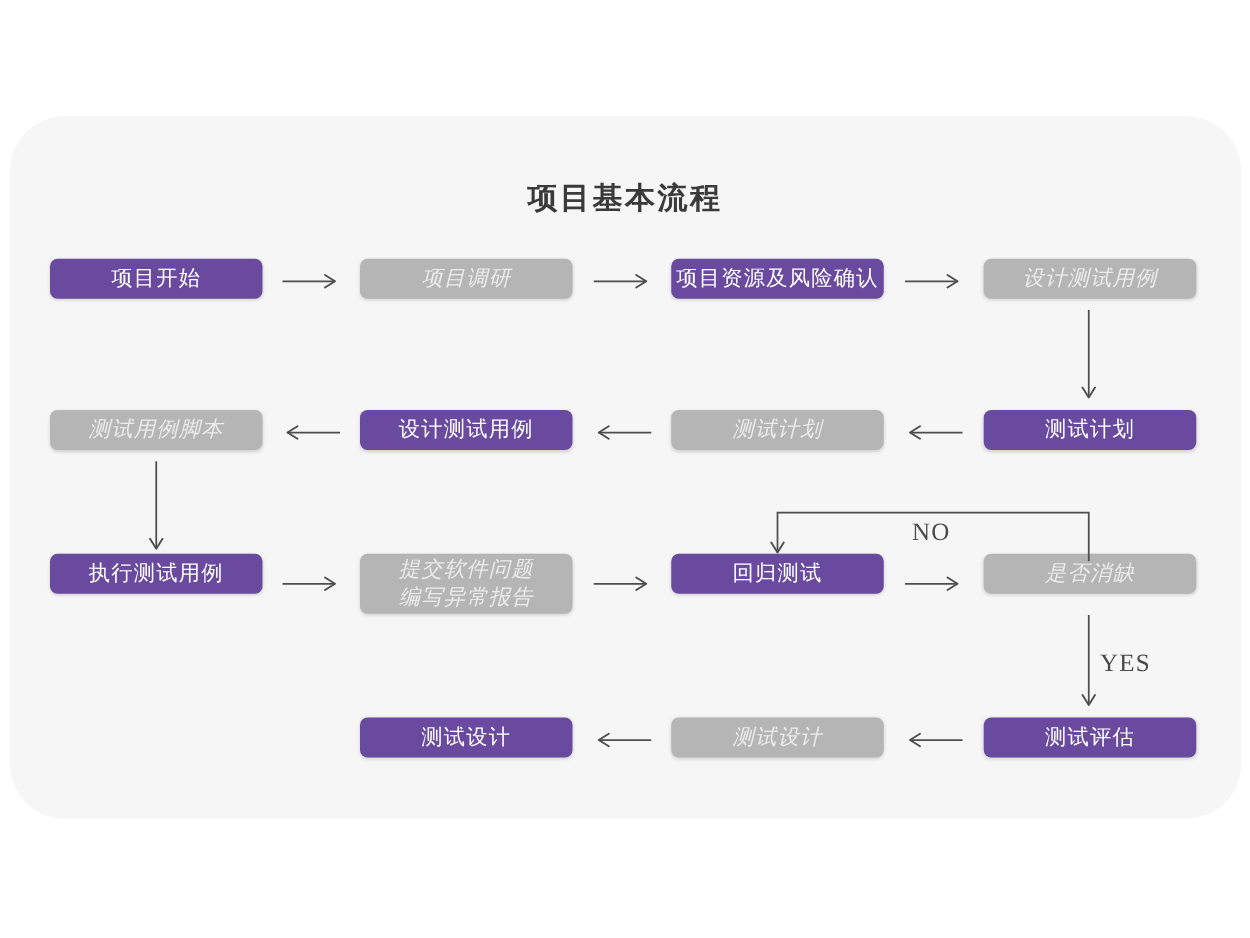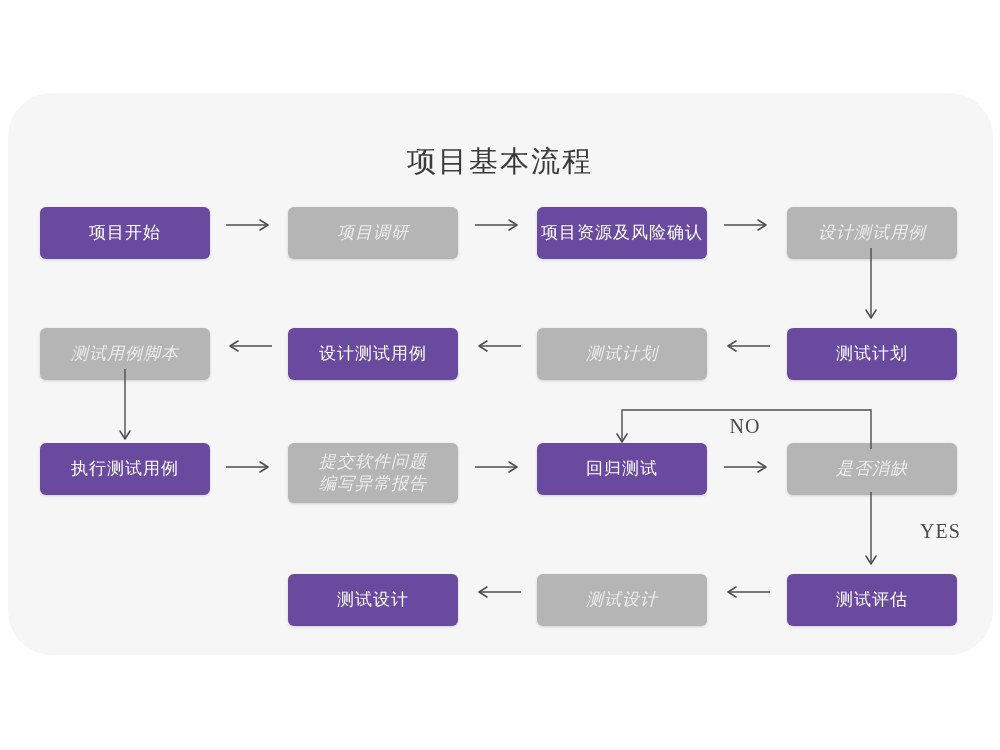--- a/index.html
+++ b/index.html
@@ -14,39 +14,39 @@
   body{
     width:1000px;height:750px;position:relative;overflow:hidden;
     font-family:"Liberation Sans","DejaVu Sans",sans-serif;
   }
   .card{
     position:absolute;left:8px;top:93px;width:985px;height:562px;
     background:var(--card);border-radius:44px;
   }
   .title{
     position:absolute;left:0;top:142px;width:1000px;
-    text-align:center;font-size:29px;font-weight:400;
+    text-align:center;font-size:24px;font-weight:700;
     color:var(--title);letter-spacing:2px;
   }
   .node{
-    position:absolute;width:170px;height:52px;border-radius:6px;
+    position:absolute;width:170px;height:32px;border-radius:6px;
     display:flex;flex-direction:column;align-items:center;justify-content:center;
     font-size:17px;letter-spacing:1px;line-height:1.3;
     box-shadow:0 1px 3px rgba(0,0,0,0.16);
   }
   .purple{background:var(--purple);color:#ffffff;}
   .gray{background:var(--gray);color:#ececec;font-style:italic;}
   .col1{left:40px}.col2{left:288px}.col3{left:537px}.col4{left:787px}
   .row1{top:207px}.row2{top:328px}.row3{top:443px}.row4{top:574px}
-  .tall{top:443px;height:60px;}
+  .tall{top:443px;height:48px;}
   .edge-label{
     position:absolute;font-size:20px;color:#4a4a4a;letter-spacing:1px;font-family:Liberation Serif, serif;
   }
   #label-no{left:705px;top:415px;width:80px;text-align:center;}
-  #label-yes{left:880px;top:520px;margin-left:40px;}
+  #label-yes{left:880px;top:520px;}
   svg.arrows{position:absolute;left:0;top:0;pointer-events:none;}
 </style>
 </head>
 <body>
 
 <div class="card"></div>
 
 <div class="title">项目基本流程</div>
 
 <div class="node purple col1 row1">

